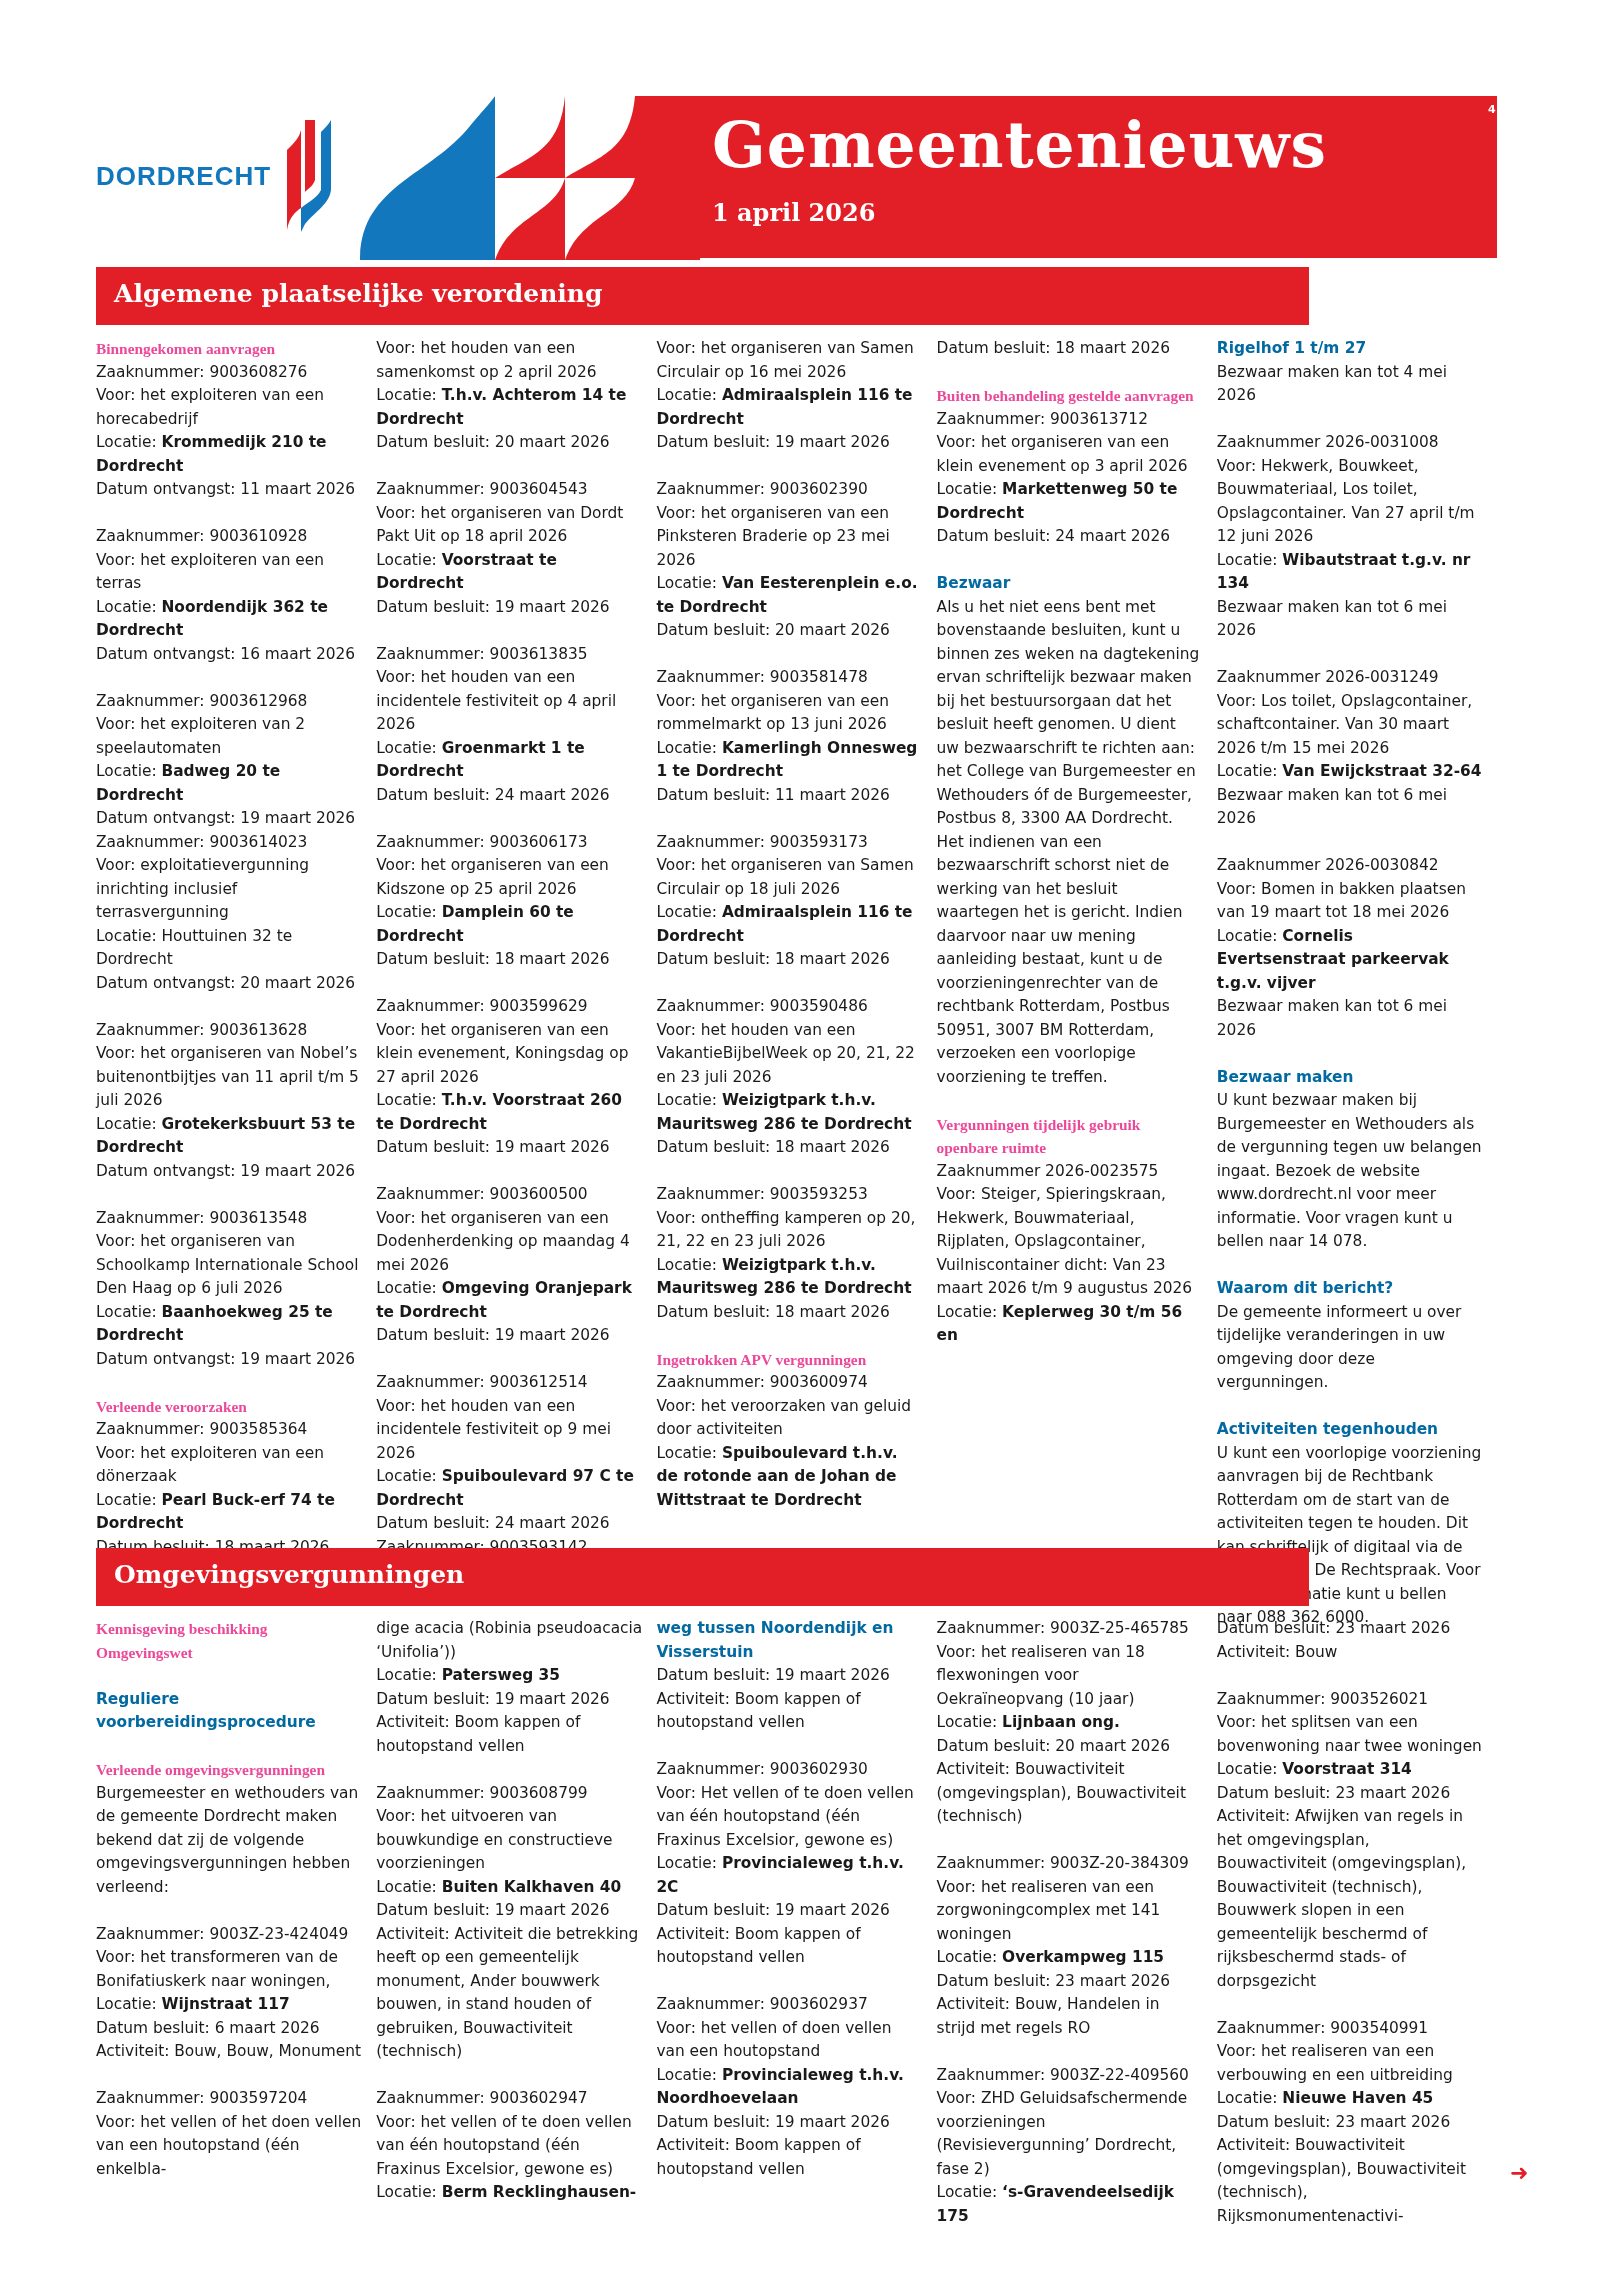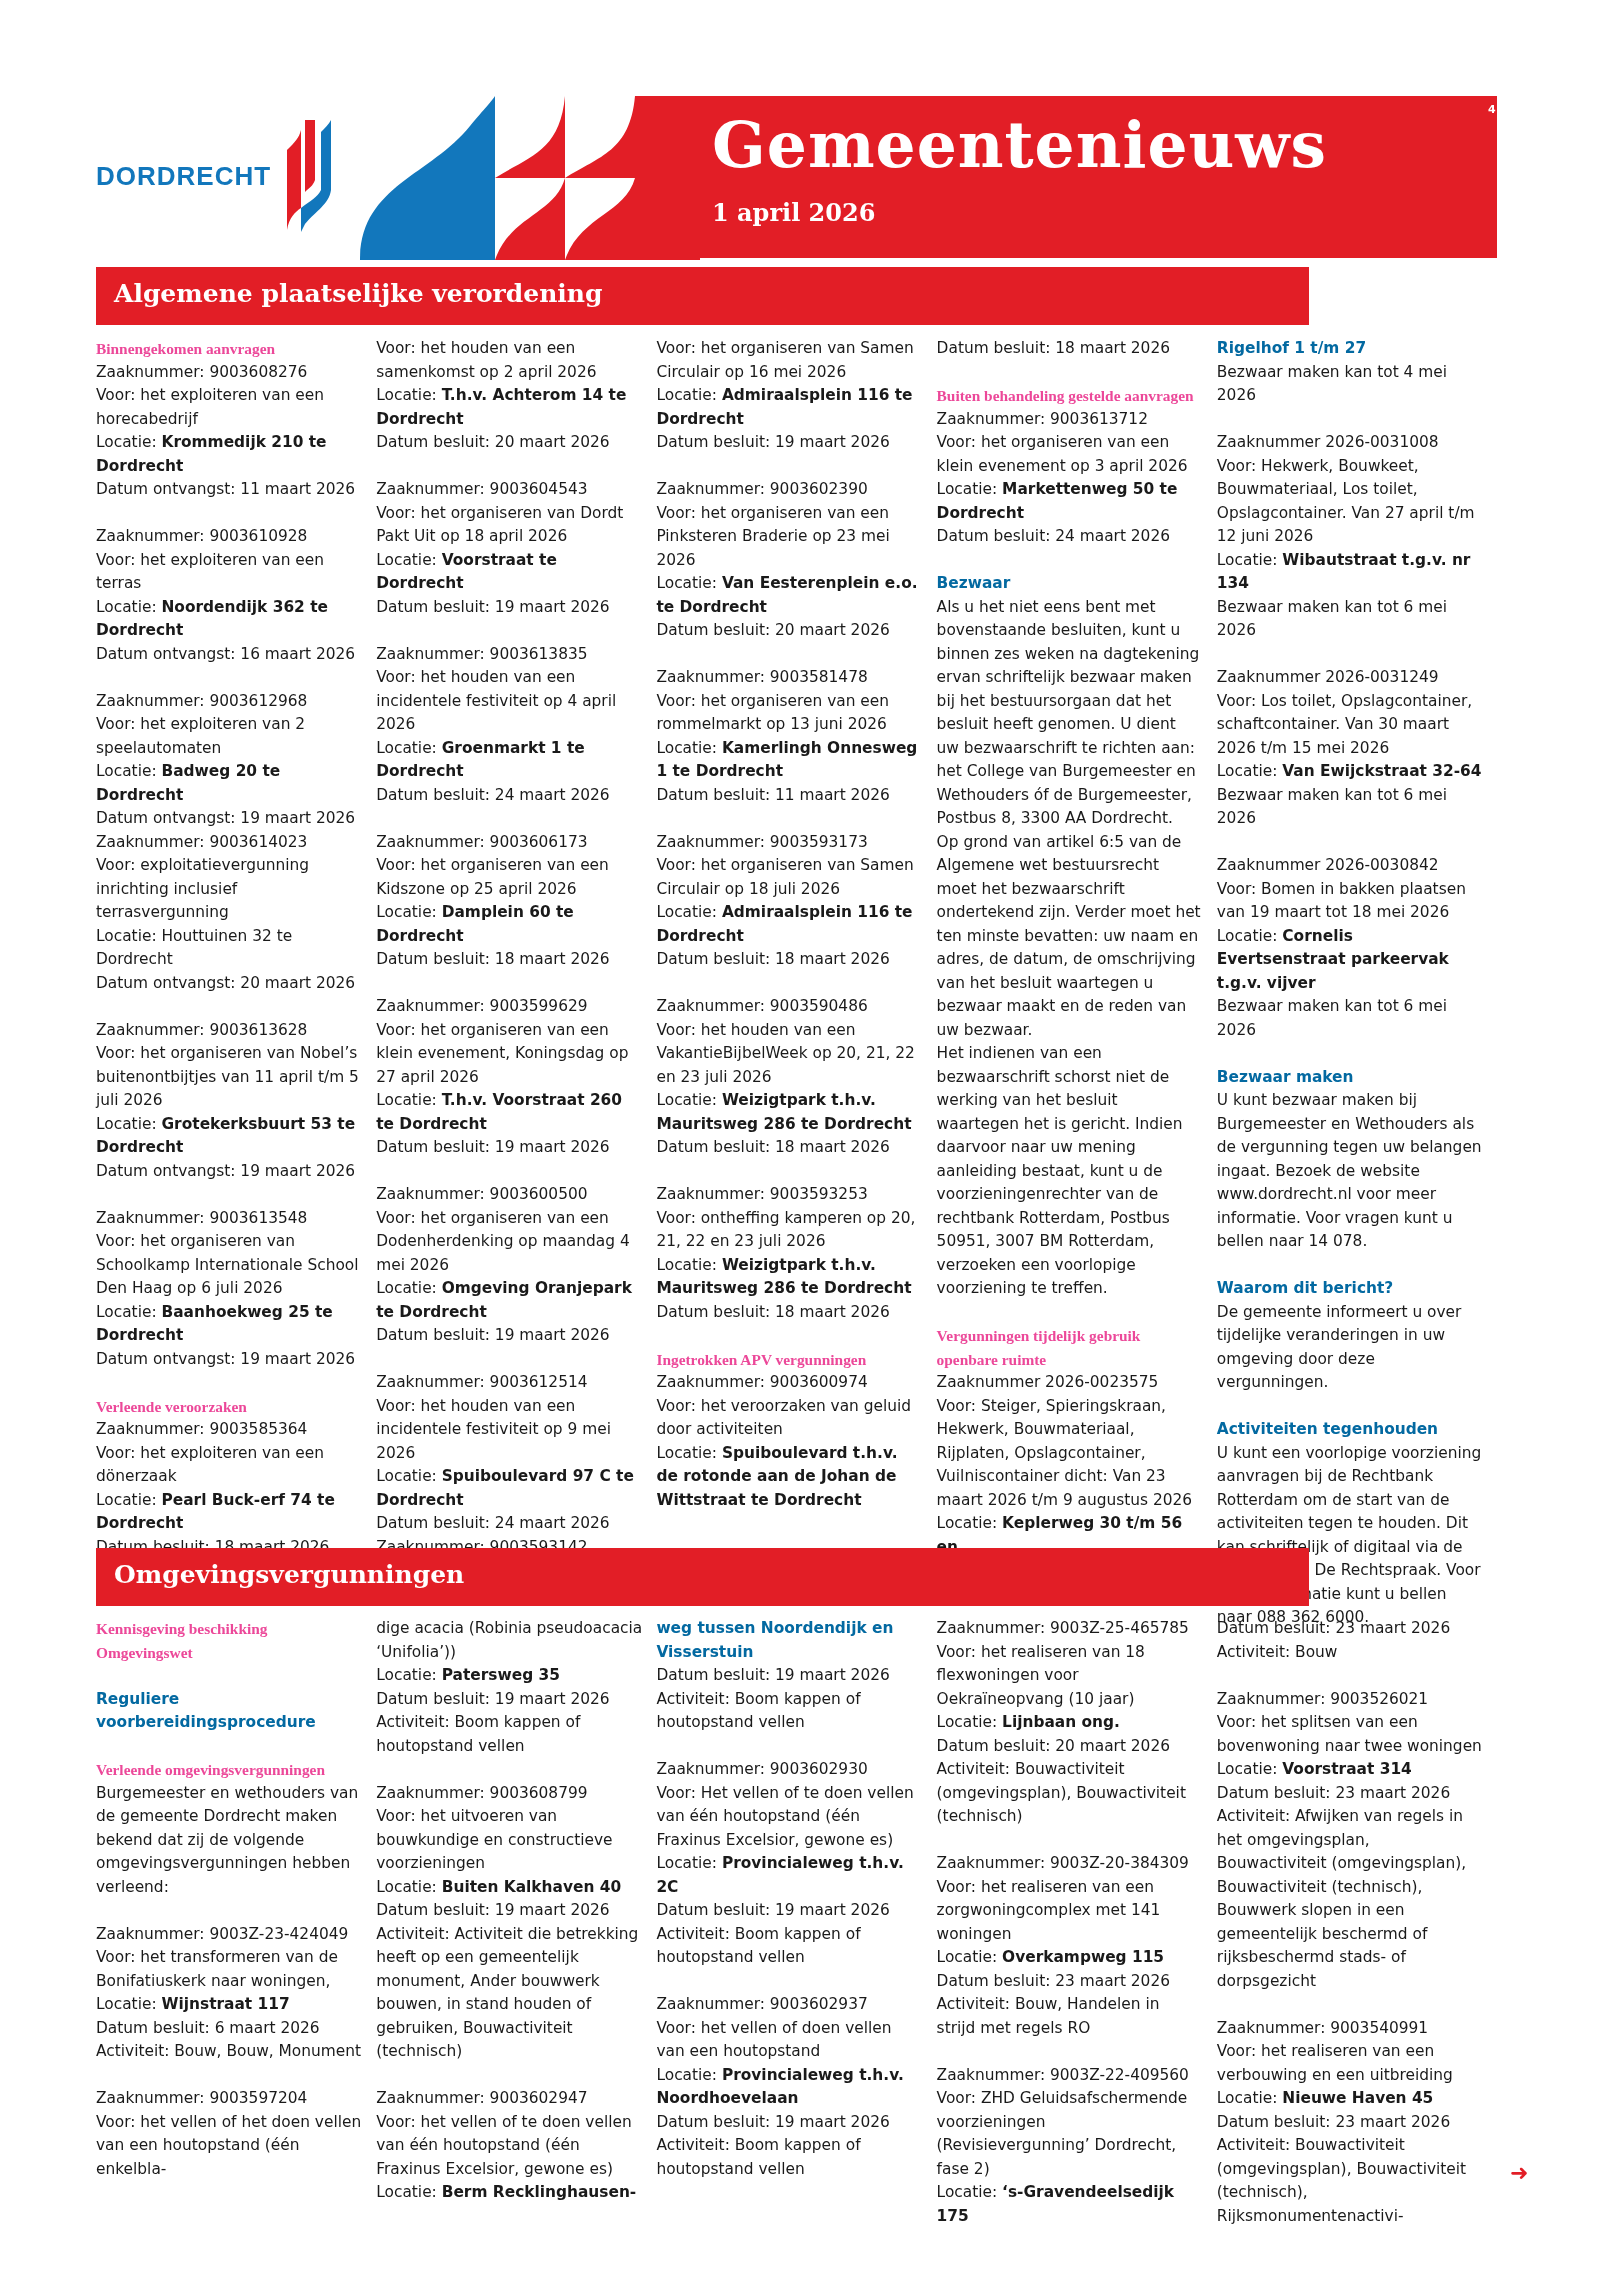--- a/index.html
+++ b/index.html
@@ -178,21 +178,20 @@
       <p>Datum besluit: 18 maart 2026</p>
       <div class="gap"></div>
       <p class="h-red">Buiten behandeling gestelde aanvragen</p>
       <p>Zaaknummer: 9003613712</p>
       <p>Voor: het organiseren van een klein evenement op 3 april 2026</p>
       <p><span>Locatie: </span><b>Markettenweg 50 te Dordrecht</b></p>
       <p>Datum besluit: 24 maart 2026</p>
       <div class="gap"></div>
       <p class="h-black">Bezwaar</p>
       <p>Als u het niet eens bent met bovenstaande besluiten, kunt u binnen zes weken na dagtekening ervan schriftelijk bezwaar maken bij het bestuursorgaan dat het besluit heeft genomen. U dient uw bezwaarschrift te richten aan: het College van Burgemeester en Wethouders óf de Burgemeester, Postbus 8, 3300 AA Dordrecht.</p>
-      <p>Op grond van artikel 6:5 van de Algemene wet bestuursrecht moet het bezwaarschrift ondertekend zijn. Verder moet het ten minste bevatten: uw naam en adres, de datum, de omschrijving van het besluit waartegen u bezwaar maakt en de reden van uw bezwaar.</p>
       <p>Het indienen van een bezwaarschrift schorst niet de werking van het besluit waartegen het is gericht. Indien daarvoor naar uw mening aanleiding bestaat, kunt u de voorzieningenrechter van de rechtbank Rotterdam, Postbus 50951, 3007 BM Rotterdam, verzoeken een voorlopige voorziening te treffen.</p>
       <div class="gap"></div>
       <p class="h-red">Vergunningen tijdelijk gebruik openbare ruimte</p>
       <p>Zaaknummer 2026-0023575</p>
       <p>Voor: Steiger, Spieringskraan, Hekwerk, Bouwmateriaal, Rijplaten, Opslagcontainer, Vuilniscontainer dicht: Van 23 maart 2026 t/m 9 augustus 2026</p>
       <p><span>Locatie: </span><b>Keplerweg 30 t/m 56 en</b></p>
     </div>
   <div class="col">
       <p class="h-black">Rigelhof 1 t/m 27</p>
       <p>Bezwaar maken kan tot 4 mei 2026</p>

